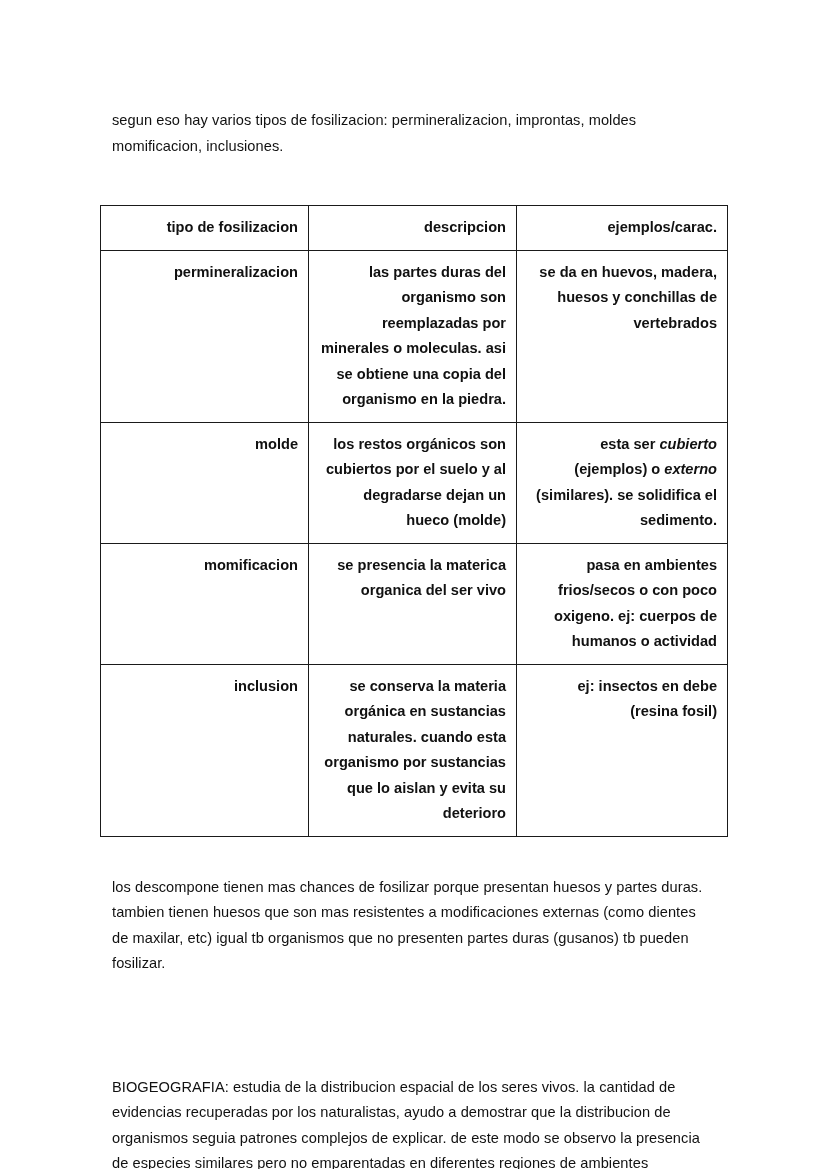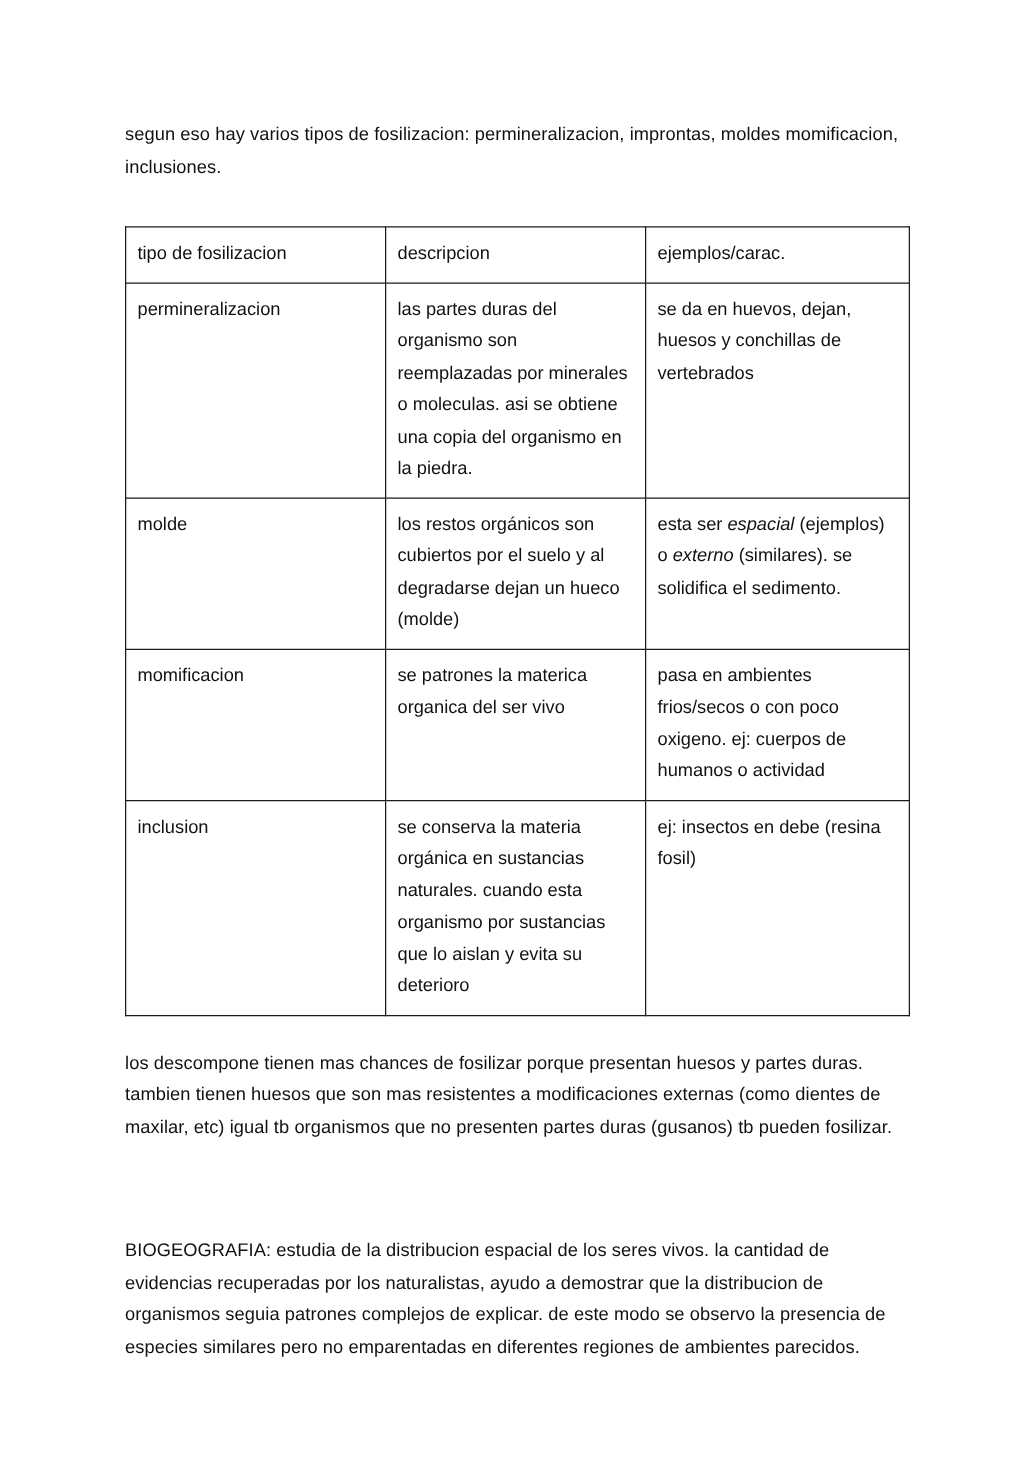--- a/index.html
+++ b/index.html
@@ -24,42 +24,42 @@
     padding: 0;
     overflow: hidden;
   }
   .content {
     position: absolute;
     left: 100px;
     top: 96px;
     width: 628px;
   }
   p.para {
-    margin: 0;
+    margin: 12px;
     font-size: 14.6px;
     line-height: 25.5px;
     color: #111111;
     letter-spacing: 0.005em;
   }
   .gap-after-intro { height: 34px; }
   .gap-after-table { height: 26px; }
   .gap-between-paras { height: 74px; }
 
   table.fossil-table {
     border-collapse: collapse;
     width: 627px;
     table-layout: fixed;
     background: #ffffff;
   }
   table.fossil-table td,
   table.fossil-table th {
     border: 1.4px solid #1a1a1a;
     vertical-align: top;
-    text-align: left;
-    font-weight: normal;
+    text-align: right;
+    font-weight: bold;
     font-size: 14.6px;
     line-height: 25.5px;
     color: #111111;
     padding: 9px 10px 9px 9px;
   }
   col.c1 { width: 208px; }
   col.c2 { width: 208px; }
   col.c3 { width: 211px; }
   .em { font-style: italic; }
 </style>
@@ -83,30 +83,30 @@
         <tr>
           <th>tipo de fosilizacion</th>
           <th>descripcion</th>
           <th>ejemplos/carac.</th>
         </tr>
       </thead>
       <tbody>
         <tr>
           <td>permineralizacion</td>
           <td>las partes duras del organismo son reemplazadas por minerales o moleculas. asi se obtiene una copia del organismo en la piedra.</td>
-          <td>se da en huevos, dejan, huesos y conchillas de vertebrados</td>
+          <td>se da en huevos, madera, huesos y conchillas de vertebrados</td>
         </tr>
         <tr>
           <td>molde</td>
           <td>los restos orgánicos son cubiertos por el suelo y al degradarse dejan un hueco (molde)</td>
-          <td><span>esta ser </span><span class="em">espacial</span><span> (ejemplos) o </span><span class="em">externo</span><span> (similares). se solidifica el sedimento.</span></td>
+          <td><span>esta ser </span><span class="em">cubierto</span><span> (ejemplos) o </span><span class="em">externo</span><span> (similares). se solidifica el sedimento.</span></td>
         </tr>
         <tr>
           <td>momificacion</td>
-          <td>se patrones la materica organica del ser vivo</td>
+          <td>se presencia la materica organica del ser vivo</td>
           <td>pasa en ambientes frios/secos o con poco oxigeno. ej: cuerpos de humanos o actividad</td>
         </tr>
         <tr>
           <td>inclusion</td>
           <td>se conserva la materia orgánica en sustancias naturales. cuando esta organismo por sustancias que lo aislan y evita su deterioro</td>
           <td>ej: insectos en debe (resina fosil)</td>
         </tr>
       </tbody>
     </table>
 

